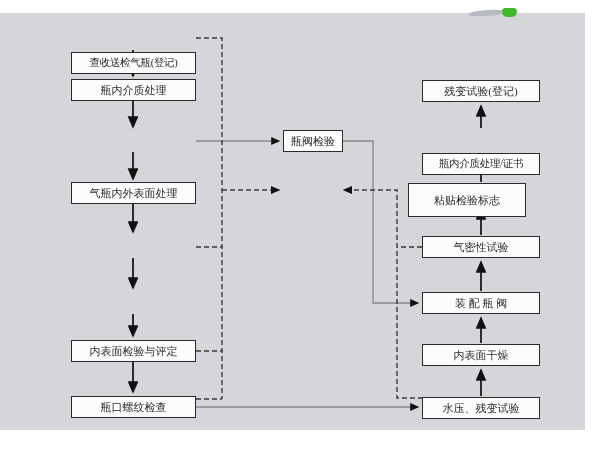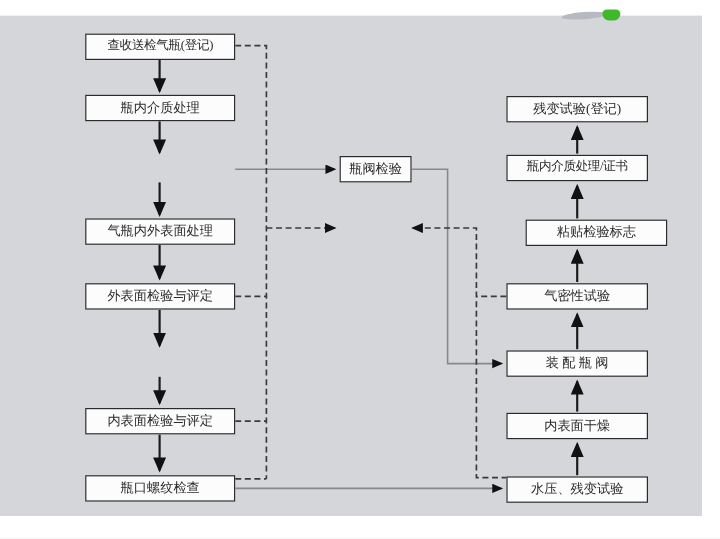--- a/index.html
+++ b/index.html
@@ -19,21 +19,21 @@
   .box{
     position:absolute;z-index:2;
     background:#fcfcfc;
     border:1.4px solid #2b2b2b;
     box-sizing:border-box;
     display:flex;align-items:center;justify-content:center;
     font-size:11px;color:#2a2a2a;
     white-space:nowrap;
     line-height:1;
   }
-  .box.tight{font-size:10.5px;letter-spacing:-0.3px;}
+  .box.tight{font-size:10.5px;letter-spacing:-0.3px;margin-top:24px;}
   .watermark-swoosh{
     position:absolute;left:468px;top:10px;width:38px;height:6px;
     background:#b6bac0;border-radius:50%;
     transform:rotate(-4deg);
     z-index:3;
   }
   .watermark-green{
     position:absolute;left:502px;top:8px;width:15px;height:9px;
     background:#3fb829;
     border-radius:4px 4px 6px 6px;
@@ -86,29 +86,28 @@
       <path d="M196,399 H222"></path>
       <path d="M222,190 H279" marker-end="url(#ah)"></path>
       <path d="M422,247 H397"></path>
       <path d="M423,398 H397 V190 H344" marker-end="url(#ah)"></path>
     </g>
   </svg>
 
   <div class="box tight" style="left:71px;top:28px;width:125px;height:22px">查收送检气瓶(登记)</div>
   <div class="box" style="left:71px;top:79px;width:125px;height:22px">瓶内介质处理</div>
   <div class="box" style="left:71px;top:182px;width:125px;height:22px">气瓶内外表面处理</div>
-  <div class="box" style="left:71px;top:236px;width:125px;height:22px">外表面检验与评定</div>
   <div class="box" style="left:71px;top:340px;width:125px;height:22px">内表面检验与评定</div>
   <div class="box" style="left:71px;top:396px;width:125px;height:22px">瓶口螺纹检查</div>
 
   <div class="box" style="left:283px;top:130px;width:60px;height:22px">瓶阀检验</div>
 
   <div class="box" style="left:422px;top:80px;width:118px;height:22px">残变试验(登记)</div>
   <div class="box tight" style="left:422px;top:129px;width:118px;height:22px">瓶内介质处理/证书</div>
-  <div class="box" style="left:438px;top:183px;width:118px;height:22px">粘贴检验标志</div>
+  <div class="box" style="left:408px;top:183px;width:118px;height:34px">粘贴检验标志</div>
   <div class="box" style="left:422px;top:236px;width:118px;height:22px">气密性试验</div>
   <div class="box" style="left:422px;top:292px;width:118px;height:22px">装 配 瓶 阀</div>
   <div class="box" style="left:422px;top:344px;width:118px;height:22px">内表面干燥</div>
   <div class="box" style="left:422px;top:397px;width:118px;height:22px">水压、残变试验</div>
 
   <div class="watermark-swoosh"></div>
   <div class="watermark-green"></div>
 
 </div>
 

